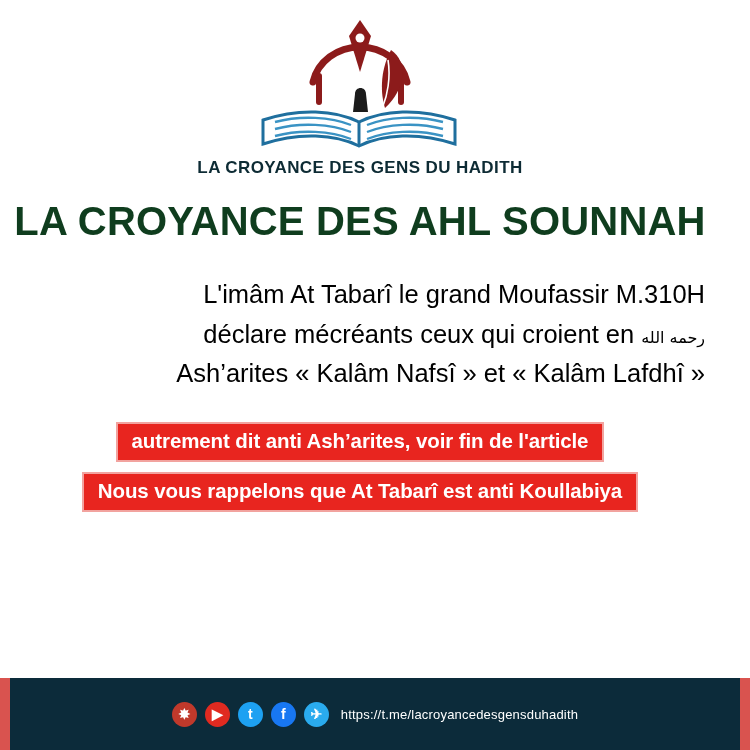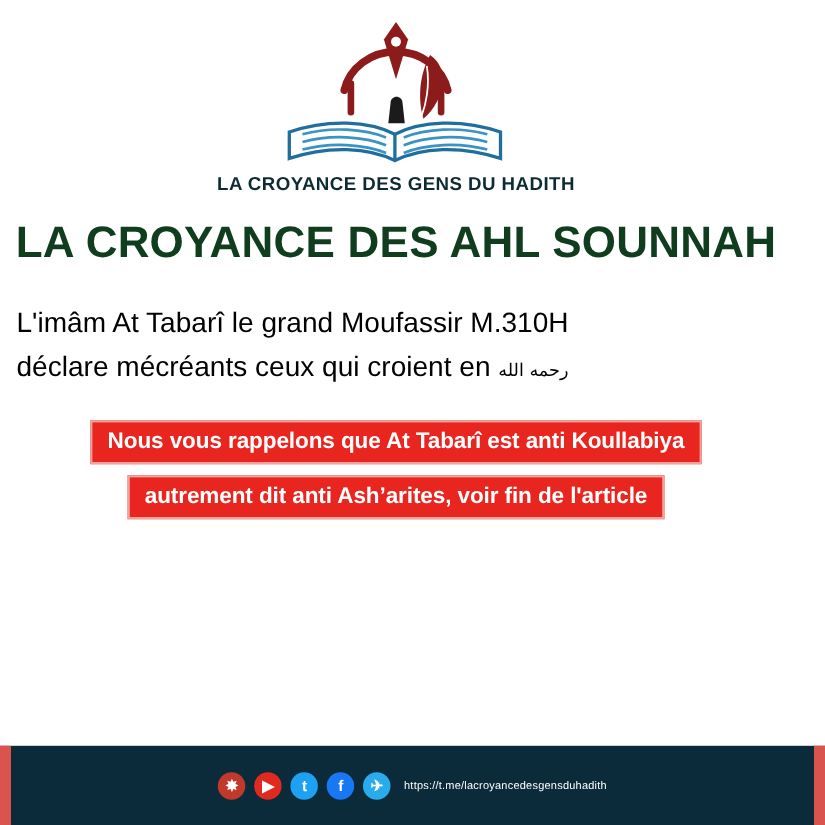--- a/index.html
+++ b/index.html
@@ -55,21 +55,21 @@
     line-height: 1.38;
     letter-spacing: 0.2px;
   }
   .title-line {
     display: block;
   }
 
   
   .body-block {
     margin-top: 26px;
-    text-align: left;
+    text-align: right;
     color: #000000;
     font-size: 25.5px;
     line-height: 1.55;
     width: 690px;
   }
   .body-line {
     display: block;
     white-space: nowrap;
   }
   .arabic {
@@ -129,21 +129,21 @@
     font-family: "Liberation Sans", sans-serif;
     line-height: 1;
   }
   .ic-globe { background: #c0392b; }
   .ic-youtube { background: #e02a20; }
   .ic-twitter { background: #1da1f2; }
   .ic-facebook { background: #1877f2; }
   .ic-telegram { background: #2aabee; }
   .footer-url {
     color: #ffffff;
-    font-size: 10px;
+    font-size: 13px;
     letter-spacing: 0.2px;
     font-family: "Liberation Sans", sans-serif;
     margin-left: 4px;
   }
   .footer-accent-left, .footer-accent-right {
     position: absolute;
     bottom: 0;
     width: 10px;
     height: 72px;
     background: #d9534f;
@@ -189,25 +189,26 @@
     <div class="logo-caption">LA CROYANCE DES GENS DU HADITH</div>
   </div>
 
   <div class="title-block">
     <span class="title-line">LA CROYANCE DES AHL SOUNNAH</span>
   </div>
 
   <div class="body-block">
     <span class="body-line">L'imâm At Tabarî le grand Moufassir M.310H</span>
     <span class="body-line"><span>déclare mécréants ceux qui croient en </span><span class="arabic">رحمه الله</span></span>
+    <span class="body-line">Ash’arites « Kalâm Nafsî » et « Kalâm Lafdhî »</span>
   </div>
 
   <div class="banners">
+    <div class="banner">autrement dit anti Ash’arites, voir fin de l'article</div>
     <div class="banner">Nous vous rappelons que At Tabarî est anti Koullabiya</div>
-    <div class="banner">autrement dit anti Ash’arites, voir fin de l'article</div>
   </div>
 
   <div class="footer">
     <div class="footer-accent-left"></div>
     <div class="footer-accent-right"></div>
     <div class="footer-inner">
       <span class="social-icon ic-globe">✸</span>
       <span class="social-icon ic-youtube">▶</span>
       <span class="social-icon ic-twitter">t</span>
       <span class="social-icon ic-facebook">f</span>

